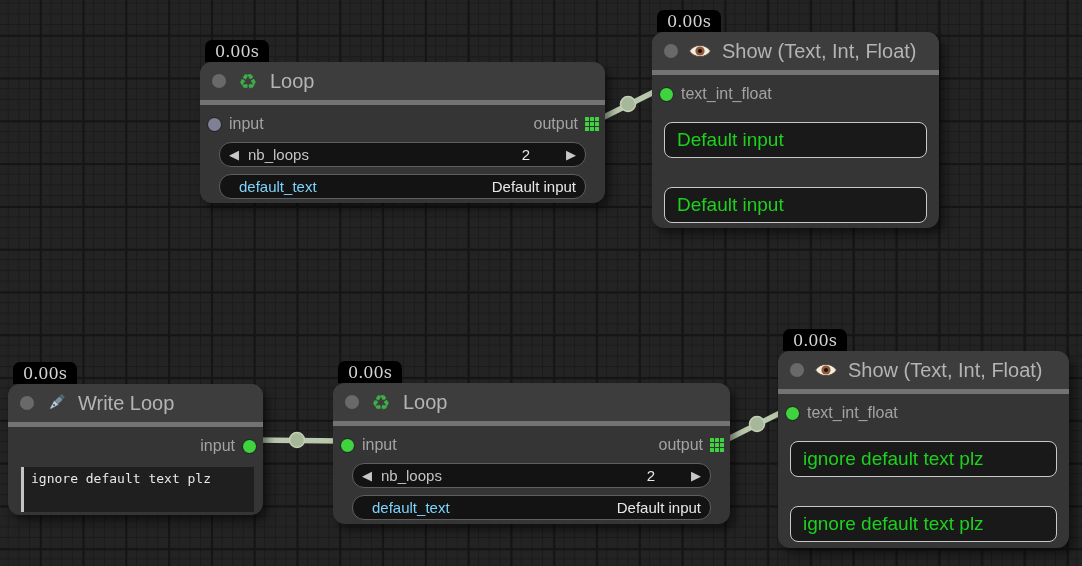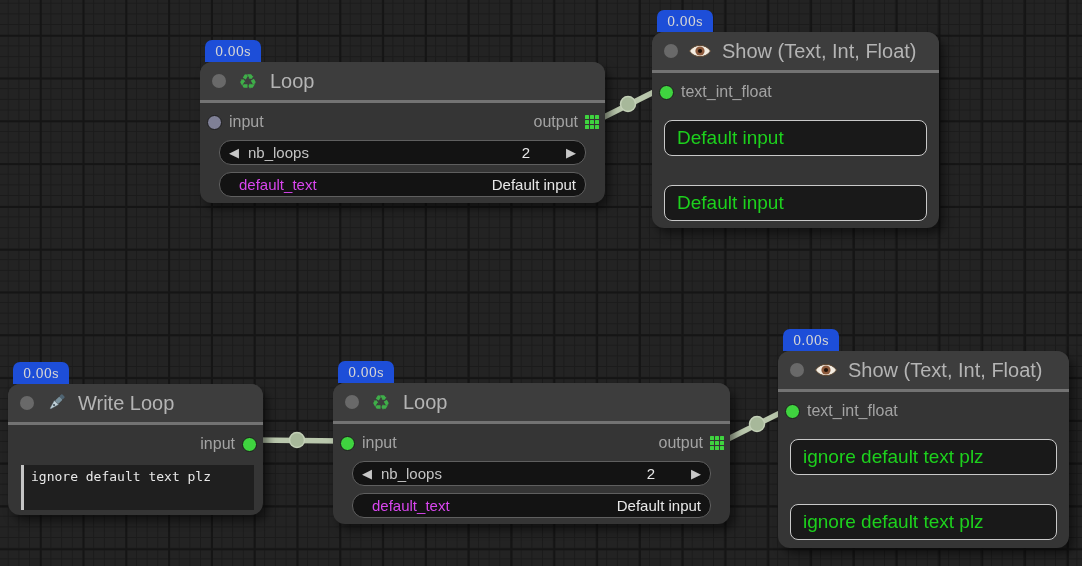--- a/index.html
+++ b/index.html
@@ -18,27 +18,27 @@
   .links{position:absolute;left:0;top:0;z-index:1;}
   .link{stroke:#bac8ad;stroke-width:5.5;stroke-linecap:round;fill:none;}
   .link-dot{fill:#a7b89a;stroke:#c3d0b7;stroke-width:1.5;}
 
   .node{
     position:absolute;z-index:2;background:#353535;border-radius:12px;
     box-shadow:5px 6px 10px rgba(0,0,0,.5);color:#c2c2c2;
   }
   .badge{
     position:absolute;top:-22px;left:5px;height:22px;line-height:23px;
-    padding:0 10px;background:#1d4ed8;border-radius:7px 7px 0 0;
-    font-family:"DejaVu Serif","Liberation Serif",serif;font-size:13px;color:#d4d4d4;
+    padding:0 10px;background:#000000;border-radius:7px 7px 0 0;
+    font-family:"DejaVu Serif","Liberation Serif",serif;font-size:16px;color:#d4d4d4;
     z-index:-1;
   }
   .header{
     height:38px;display:flex;align-items:center;padding:0 12px;gap:10px;
-    background:#3d3d3d;border-radius:12px 12px 0 0;border-bottom:3px solid #737373;
+    background:#3d3d3d;border-radius:12px 12px 0 0;border-bottom:5px solid #737373;
   }
   .collapse-dot{width:14px;height:14px;border-radius:50%;background:#696969;flex:0 0 auto;}
   .hicon{width:24px;height:24px;display:flex;align-items:center;justify-content:center;flex:0 0 auto;}
   .recycle{font-size:21px;color:#3fae49;line-height:1;}
   .title{font-size:20px;color:#b4b4b4;white-space:nowrap;}
 
   .slot-row{display:flex;justify-content:space-between;align-items:center;height:30px;margin:4px 6px 0 7px;}
   .slot{display:flex;align-items:center;gap:7px;font-size:16px;color:#a3a3a3;}
   .port-dot{width:13px;height:13px;border-radius:50%;border:1px solid #1c1c1c;flex:0 0 auto;}
   .port-green{background:#3fd43f;}
@@ -48,21 +48,21 @@
 
   .widget{
     height:23px;margin:0 19px;border-radius:12px;background:#131313;
     border:1px solid #5f5f5f;display:flex;align-items:center;padding:0 9px;
     font-size:15px;color:#c4c4c4;
   }
   .w1{margin-top:3px;}
   .w2{margin-top:7px;}
   .arrow{color:#c8c8c8;font-size:13px;line-height:1;cursor:pointer;}
   .wlabel{margin-left:9px;}
-  .wlabel.muted{color:#d946ef;margin-left:10px;}
+  .wlabel.muted{color:#7dd3fc;margin-left:10px;}
   .wvalue{margin-left:auto;color:#e8e8e8;}
   .num-val{margin-right:36px;}
 
   .show-box{
     height:34px;margin:0 12px;border:1.5px solid #c9c9c9;border-radius:8px;
     background:#191919;display:flex;align-items:center;padding:0 12px;
     font-size:19px;color:#1dd11d;white-space:nowrap;overflow:hidden;
   }
   .b1{margin-top:13px;}
   .b2{margin-top:29px;}

